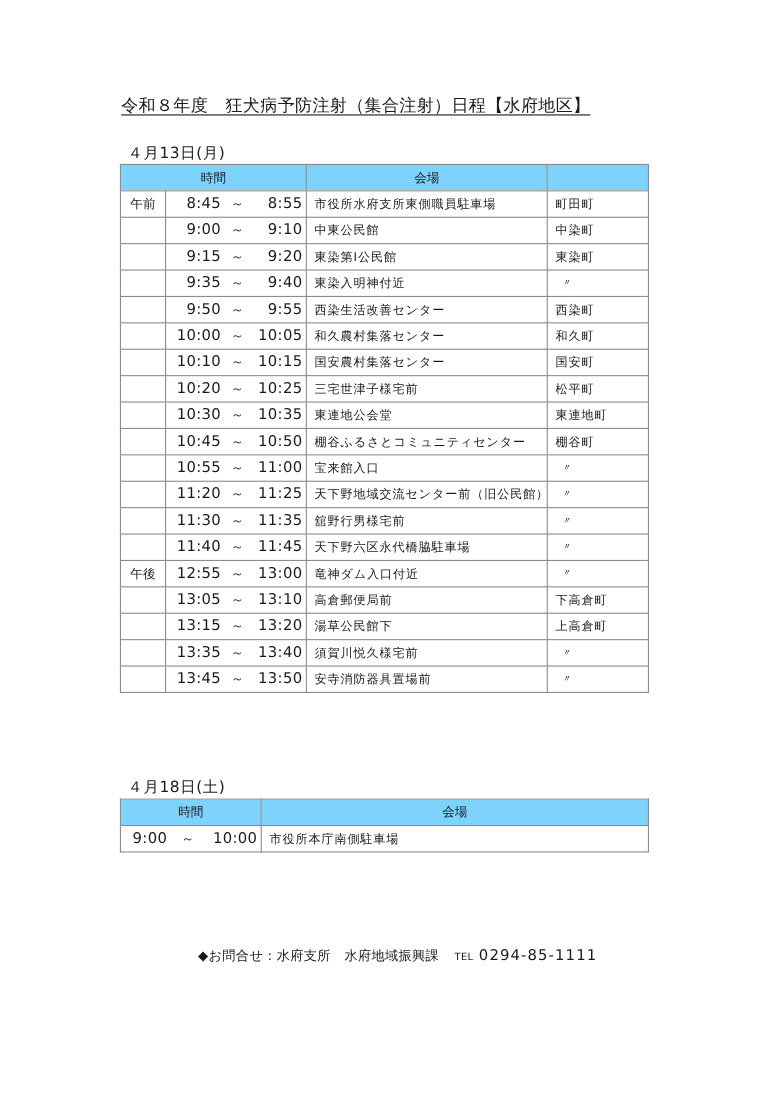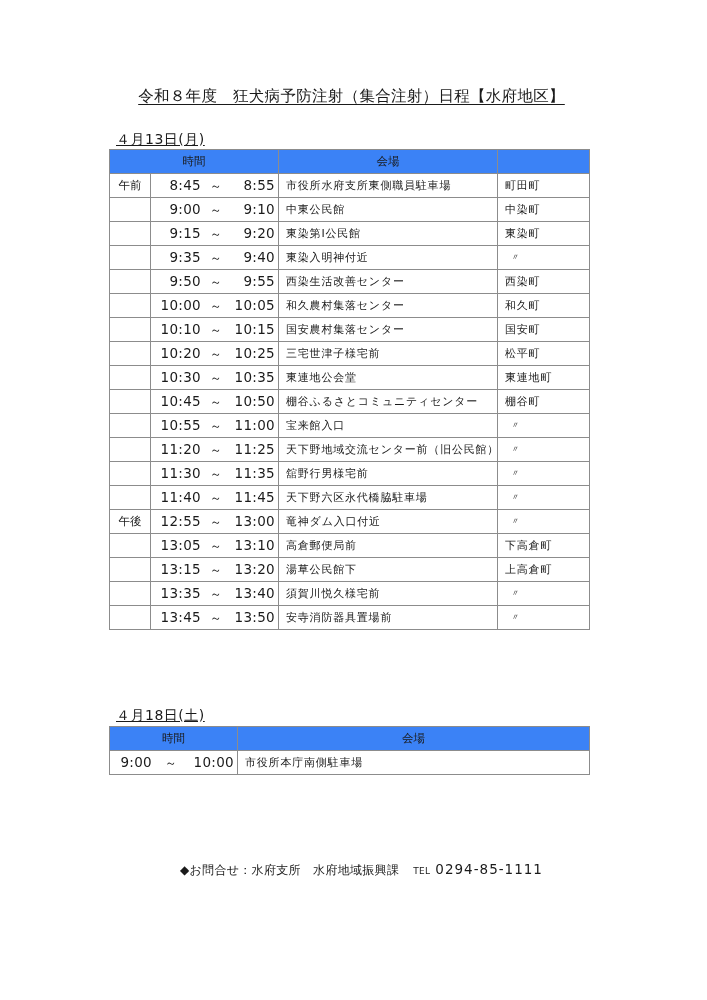--- a/index.html
+++ b/index.html
@@ -3,35 +3,35 @@
 <meta charset="utf-8">
 <style>
   html, body { margin: 0; padding: 0; background: #ffffff; }
   body {
     width: 707px; height: 1000px; position: relative; overflow: hidden;
     font-family: "DejaVu Sans", "Liberation Sans", sans-serif;
     color: #1a1a1a;
   }
   .title {
     position: absolute; left: 0; width: 647px; top: 86px;
-    text-align: center; font-size: 15.5px; letter-spacing: 0.3px; padding-left: 28px;
+    text-align: center; font-size: 15.5px; letter-spacing: 0.3px;
   }
   .title span { text-decoration: underline; text-underline-offset: 3px; }
   .date-label {
-    position: absolute; left: 116px; font-size: 14px; letter-spacing: 0.5px; text-decoration: underline;
+    position: absolute; left: 116px; font-size: 14px; letter-spacing: 0.5px;
   }
   table {
     position: absolute; border-collapse: collapse; table-layout: fixed;
     font-size: 11px;
   }
   td, th {
     border: 1px solid #8c8c8c; padding: 0; height: 23px;
     font-weight: normal; white-space: nowrap; overflow: hidden;
   }
-  th { background: #3b82f6; text-align: center; font-size: 11.5px; }
+  th { background: #7dd3fc; text-align: center; font-size: 11.5px; }
   .outer { border: 1.5px solid #707070; }
   td.period { text-align: center; font-size: 11.5px; }
   td.time { font-size: 13.5px; letter-spacing: 0.3px; padding-left: 6px; }
   td.time .tilde { display: inline-block; width: 30px; text-align: center; font-size: 12px; }
   td.time .from { display: inline-block; width: 44px; text-align: right; }
   td.time .to { display: inline-block; width: 44px; text-align: right; }
   td.venue { padding-left: 7px; letter-spacing: 0.8px; }
   td.town { padding-left: 7px; letter-spacing: 0.8px; }
   td.ditto { padding-left: 12px; font-style: italic; font-size: 9px; }
   .contact {

